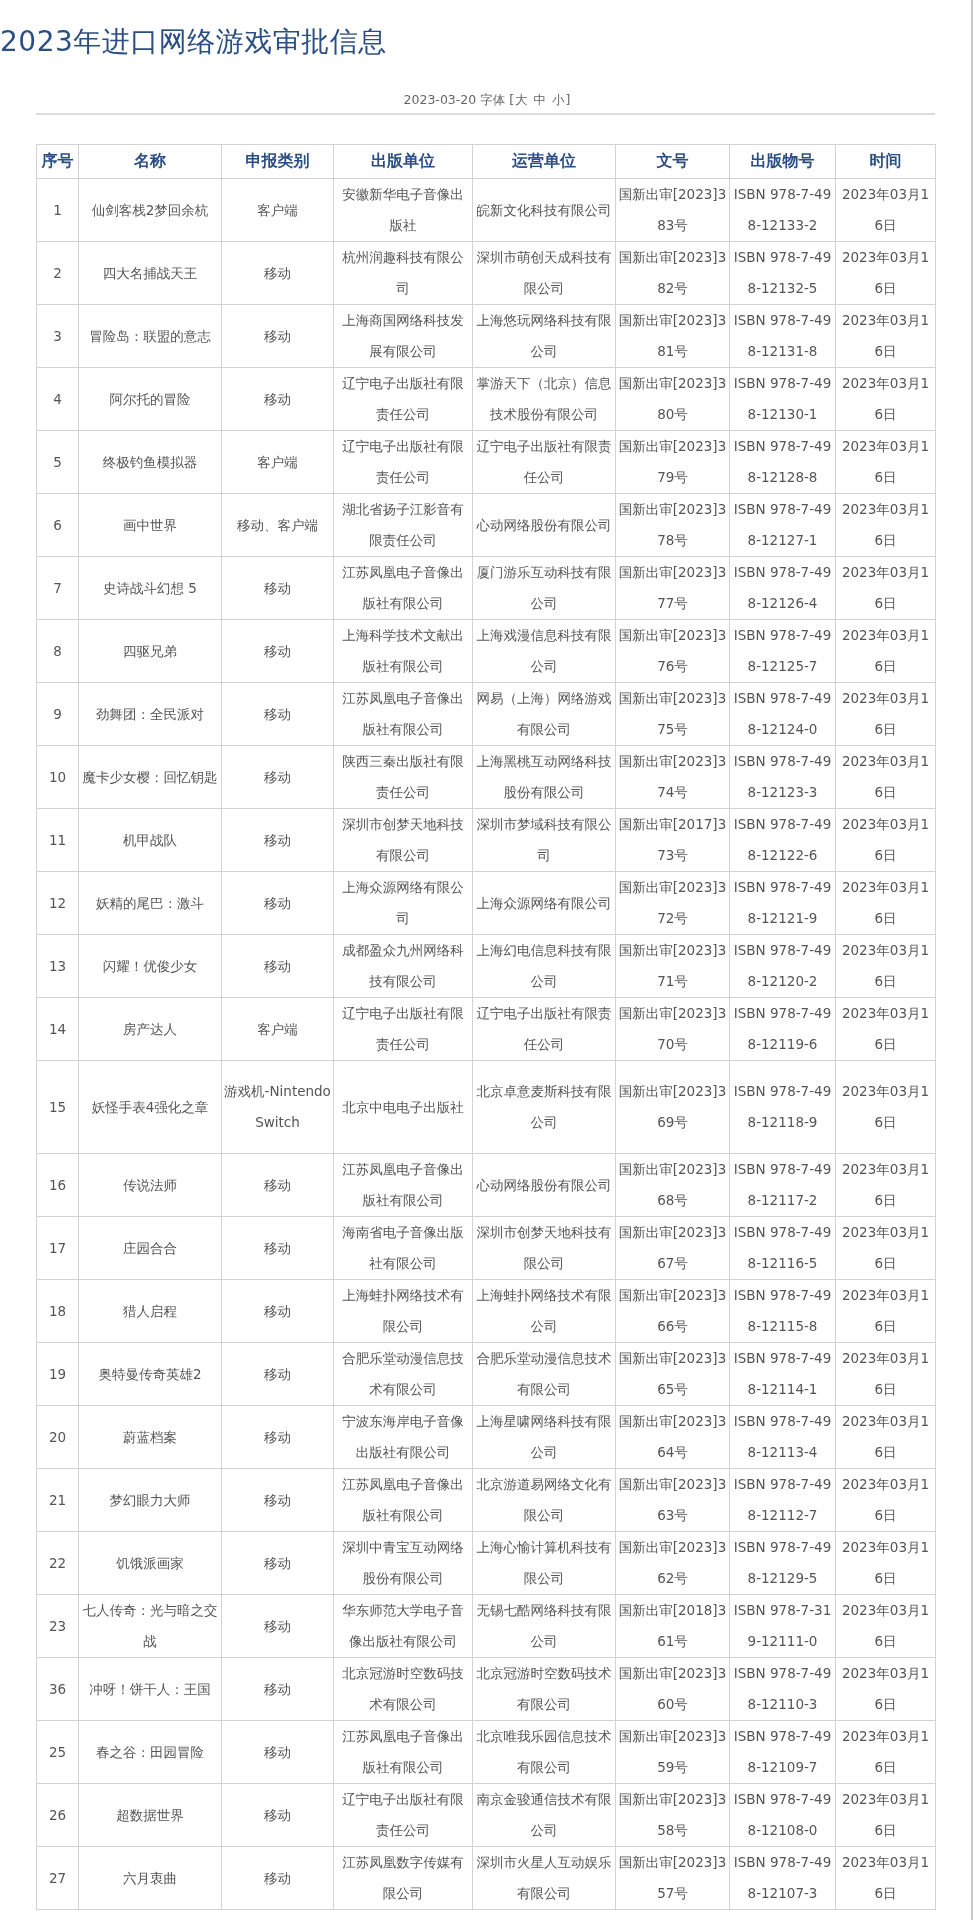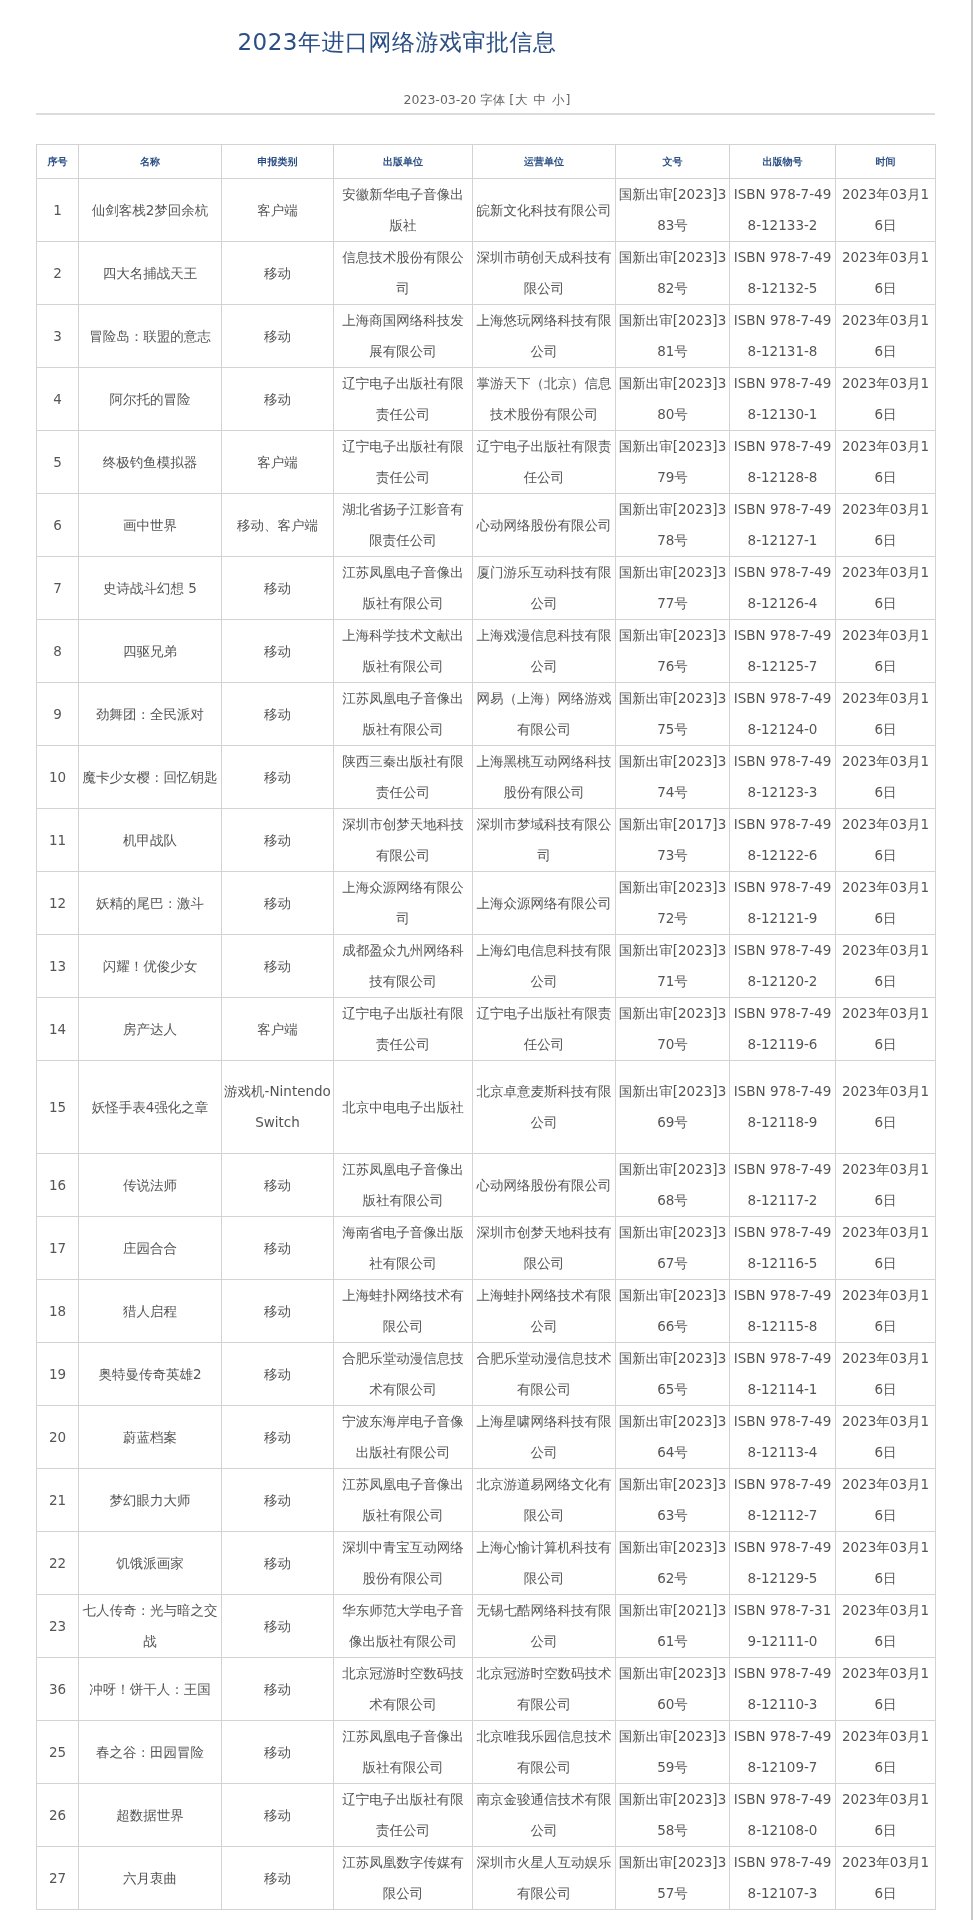--- a/index.html
+++ b/index.html
@@ -6,43 +6,43 @@
   body {
     width: 974px; height: 1920px; position: relative; overflow: hidden;
     font-family: "DejaVu Sans", "Liberation Sans", sans-serif;
     color: #555555;
   }
   .page-border-right {
     position: absolute; left: 971px; top: 0; width: 2px; height: 1920px;
     background: #c8c8c8;
   }
   .title {
-    position: absolute; left: 0; top: 24px; width: 794px; text-align: center;
-    font-size: 23px; line-height: 36px; color: #2b4f84; letter-spacing: 0.5px;
+    position: absolute; left: 0; top: 24px; width: 794px; text-align: left;
+    font-size: 28px; line-height: 36px; color: #2b4f84; letter-spacing: 0.5px;
   }
   .meta {
     position: absolute; left: 0; top: 91px; width: 974px; text-align: center;
     font-size: 12.5px; line-height: 18px; color: #666666;
   }
   .meta .date { }
   .meta .font-ctrl a { color: #666666; text-decoration: none; cursor: pointer; margin: 0 1px; }
   .divider {
     position: absolute; left: 36px; top: 113px; width: 899px; height: 2px;
     background: #dcdcdc;
   }
   table.list {
     position: absolute; left: 36px; top: 144px;
     border-collapse: collapse; table-layout: fixed; width: 899px;
   }
   table.list th, table.list td {
     border: 1px solid #d3d3d3; text-align: center; vertical-align: middle;
     padding: 0 2px; font-weight: normal;
   }
   table.list th {
-    height: 33px; font-size: 10px; color: #2b4f84; font-weight: bold;
+    height: 33px; font-size: 16px; color: #2b4f84; font-weight: bold;
   }
   table.list td {
     height: 61px; font-size: 13.5px; line-height: 31px; color: #555555;
     word-break: break-all;
   }
   table.list tr.tall td { height: 92px; }
   td.c-name { font-size: 13.5px; }
 </style>
 </head>
 <body>
@@ -94,21 +94,21 @@
         <td>安徽新华电子音像出版社</td>
         <td>皖新文化科技有限公司</td>
         <td>国新出审[2023]383号</td>
         <td>ISBN 978-7-498-12133-2</td>
         <td>2023年03月16日</td>
       </tr>
       <tr>
         <td>2</td>
         <td class="c-name">四大名捕战天王</td>
         <td>移动</td>
-        <td>信息技术股份有限公司</td>
+        <td>杭州润趣科技有限公司</td>
         <td>深圳市萌创天成科技有限公司</td>
         <td>国新出审[2023]382号</td>
         <td>ISBN 978-7-498-12132-5</td>
         <td>2023年03月16日</td>
       </tr>
       <tr>
         <td>3</td>
         <td class="c-name">冒险岛：联盟的意志</td>
         <td>移动</td>
         <td>上海商国网络科技发展有限公司</td>
@@ -306,21 +306,21 @@
         <td>国新出审[2023]362号</td>
         <td>ISBN 978-7-498-12129-5</td>
         <td>2023年03月16日</td>
       </tr>
       <tr>
         <td>23</td>
         <td class="c-name">七人传奇：光与暗之交战</td>
         <td>移动</td>
         <td>华东师范大学电子音像出版社有限公司</td>
         <td>无锡七酷网络科技有限公司</td>
-        <td>国新出审[2021]361号</td>
+        <td>国新出审[2018]361号</td>
         <td>ISBN 978-7-319-12111-0</td>
         <td>2023年03月16日</td>
       </tr>
       <tr>
         <td>36</td>
         <td class="c-name">冲呀！饼干人：王国</td>
         <td>移动</td>
         <td>北京冠游时空数码技术有限公司</td>
         <td>北京冠游时空数码技术有限公司</td>
         <td>国新出审[2023]360号</td>

